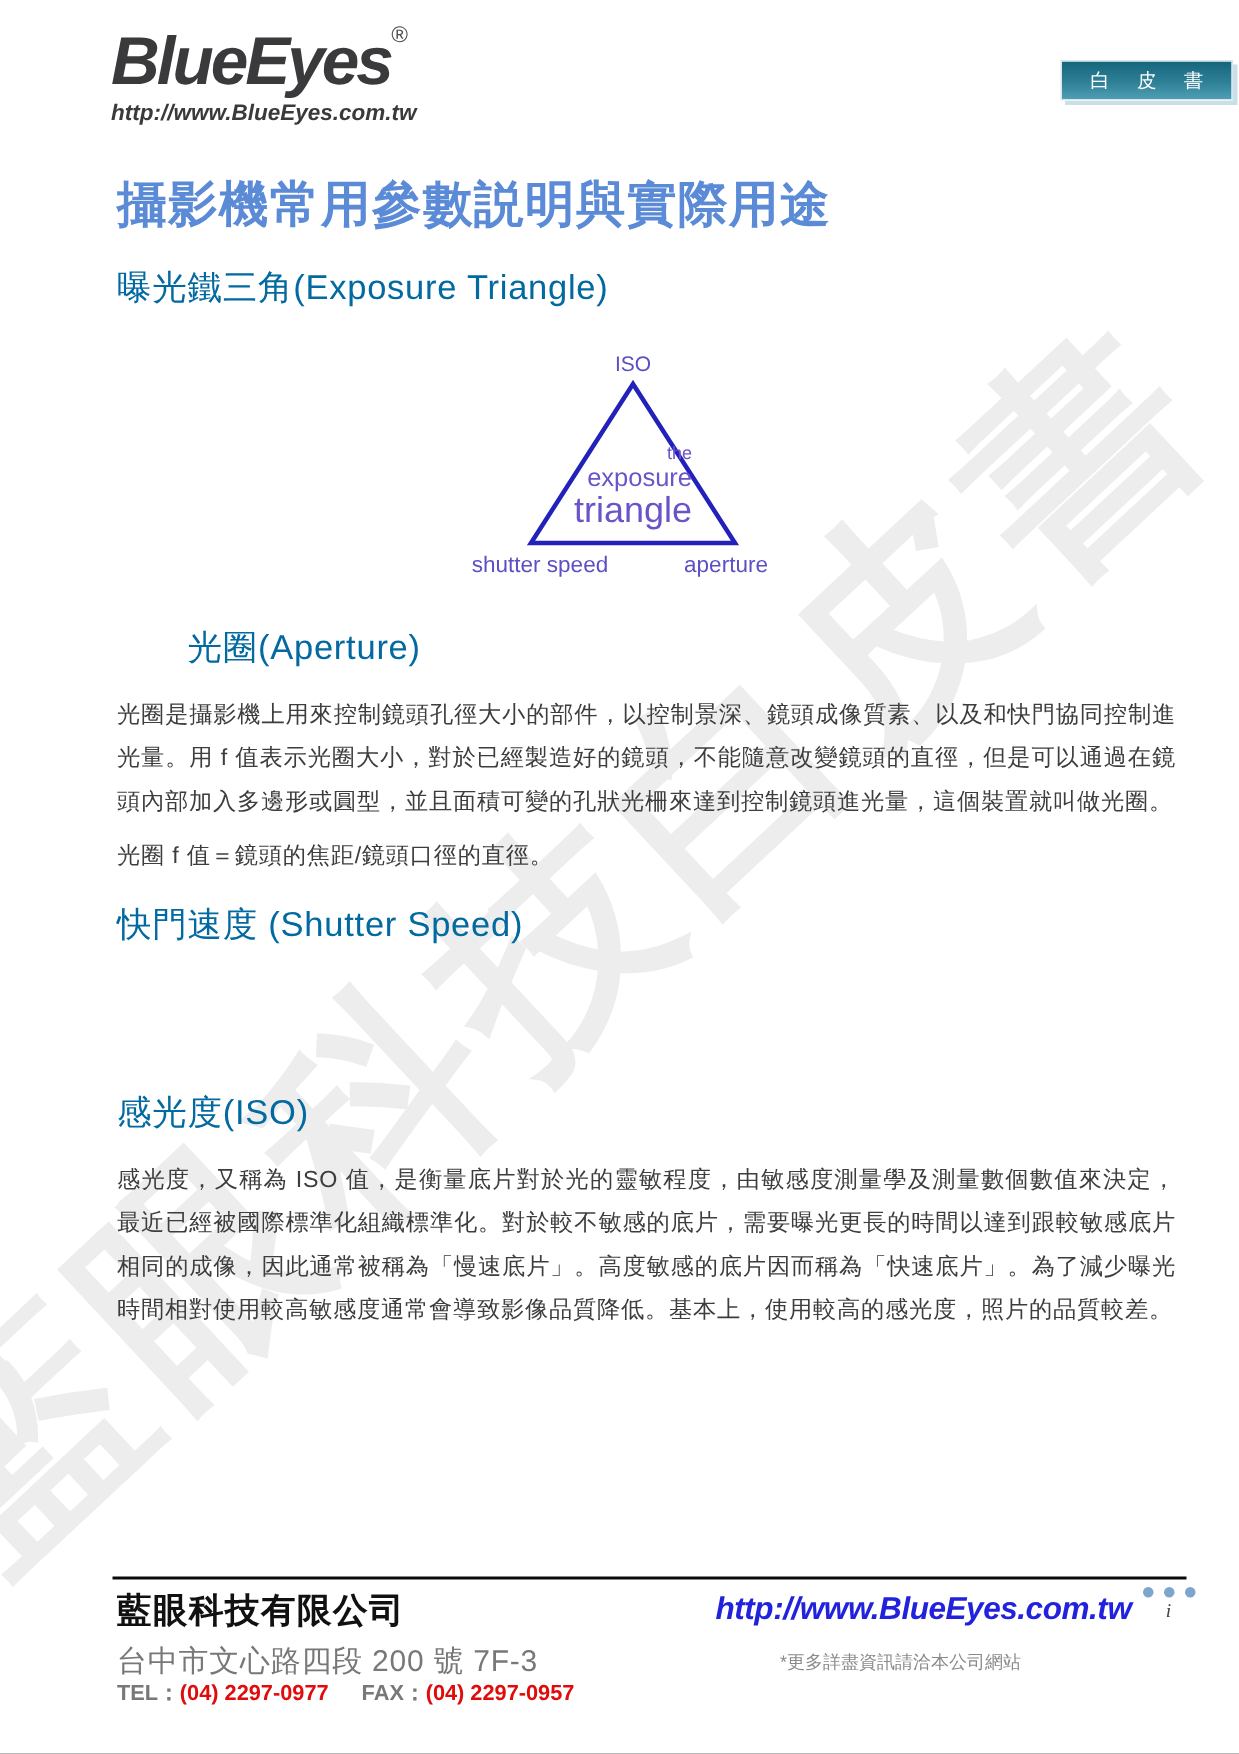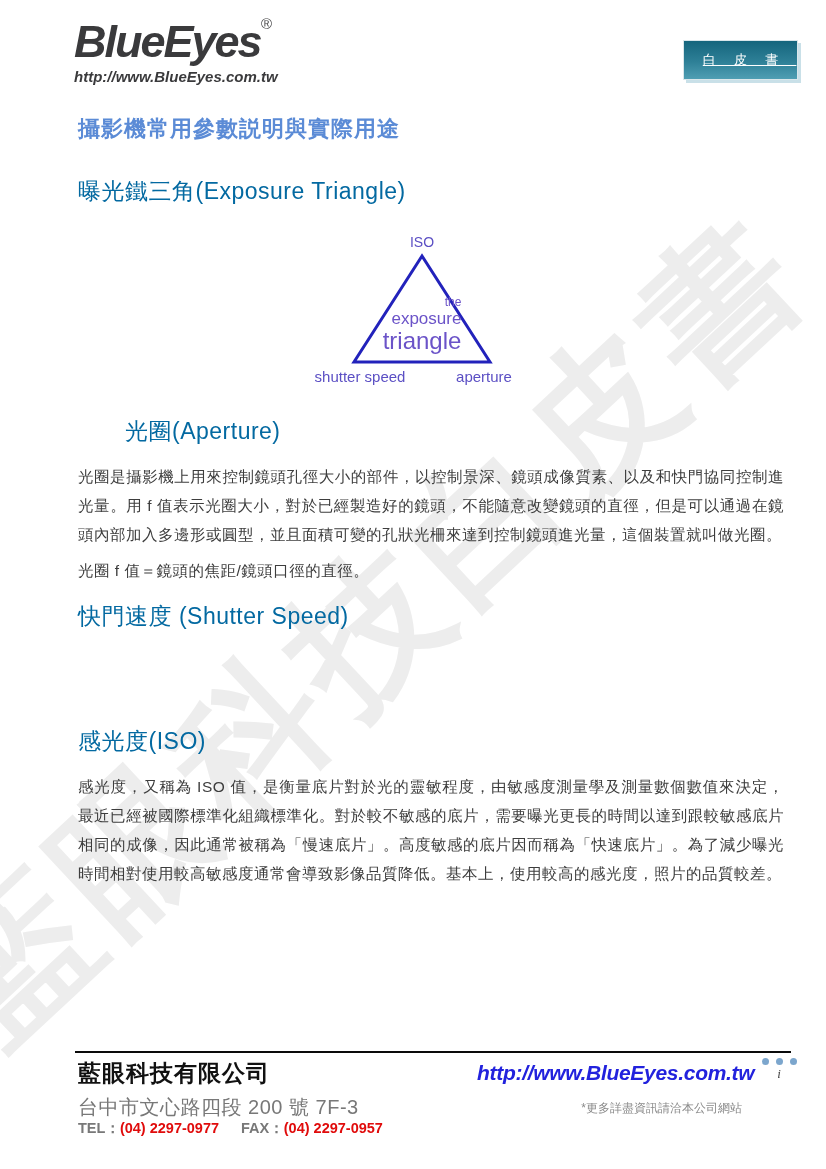--- a/index.html
+++ b/index.html
@@ -22,30 +22,30 @@
   .logo-text {
     font-size:45px; font-weight:800; font-style:italic;
     color:#3a3a3c; letter-spacing:-2px; line-height:1.05;
   }
   .logo-reg { font-size:15px; font-weight:400; vertical-align:28px; letter-spacing:0; color:#4a4a4c; }
   .logo-url {
     font-size:15px; font-weight:bold; font-style:italic;
     color:#3a3a3c; margin-top:3px; letter-spacing:0;
   }
   .badge {
-    left:683px; top:40px; width:115px; height:40px;
+    left:707px; top:40px; width:115px; height:27px;
     display:flex; align-items:center; justify-content:center;
     background:linear-gradient(180deg,#15657d 0%,#2e8097 55%,#4f9eb3 100%);
     border:1px solid #d9e6ea;
     box-shadow:3px 3px 0 #c9e0e8;
-    color:#ffffff; font-size:13px;text-decoration:underline;
+    color:#ffffff; font-size:13px;
   }
   .badge span { letter-spacing:1.4em; margin-right:-1.4em; }
   
-  .doc-title { left:78px; top:114px; font-size:22px; font-weight:bold; color:#5b8bd6; letter-spacing:1px; }
+  .doc-title { left:78px; top:114px; font-size:33px; font-weight:bold; color:#5b8bd6; letter-spacing:1px; }
   .h2 { left:78px; font-size:23px; font-weight:normal; color:#0369a1; letter-spacing:0.5px; }
   .h2-1 { top:176px; }
   .h2-2 { top:416px;margin-left:47px; }
   .h2-3 { top:601px; }
   .h2-4 { top:726px; }
   
   .para {
     left:78px; width:706px; font-size:15.5px; line-height:29px;
     color:#3d3d3d; text-align:justify; letter-spacing:0.5px;
   }
@@ -74,21 +74,21 @@
   .footer-line { left:75px; top:1051px; width:716px; border-top:2px solid #0a0a0a; height:0; }
   .company { left:78px; top:1058px; font-size:23px; font-weight:bold; color:#111; letter-spacing:1px; }
   .address { left:78px; top:1094px; font-size:20px; color:#787878; letter-spacing:0.5px; }
   .telfax  { left:78px; top:1119px; font-size:14.5px; color:#787878; font-weight:bold; }
   .telfax .num { color:#e00b0b; font-weight:bold; }
   .telfax .gap { display:inline-block; width:22px; }
   .footer-url {
     left:477px; top:1061px; width:265px; text-align:right;
     font-size:21px; font-weight:bold; font-style:italic; color:#2222dd; letter-spacing:-0.3px;
   }
-  .footer-note { left:520px; top:1100px; width:222px; text-align:right; font-size:12px; color:#8a8a8a; }
+  .footer-note { left:520px; top:1100px; width:222px; text-align:left; font-size:12px; color:#8a8a8a; }
   .page-marker { left:758px; top:1058px; width:42px; text-align:center; }
   .dots { display:flex; justify-content:center; gap:7px; }
   .dots i { width:7px; height:7px; border-radius:50%; background:#7ca6cd; }
   .roman { font-family:"Liberation Serif", serif; font-style:italic; font-size:13px; color:#444; margin-top:1px; }
 </style>
 </head>
 <body>
 
 <div class="page">
 

